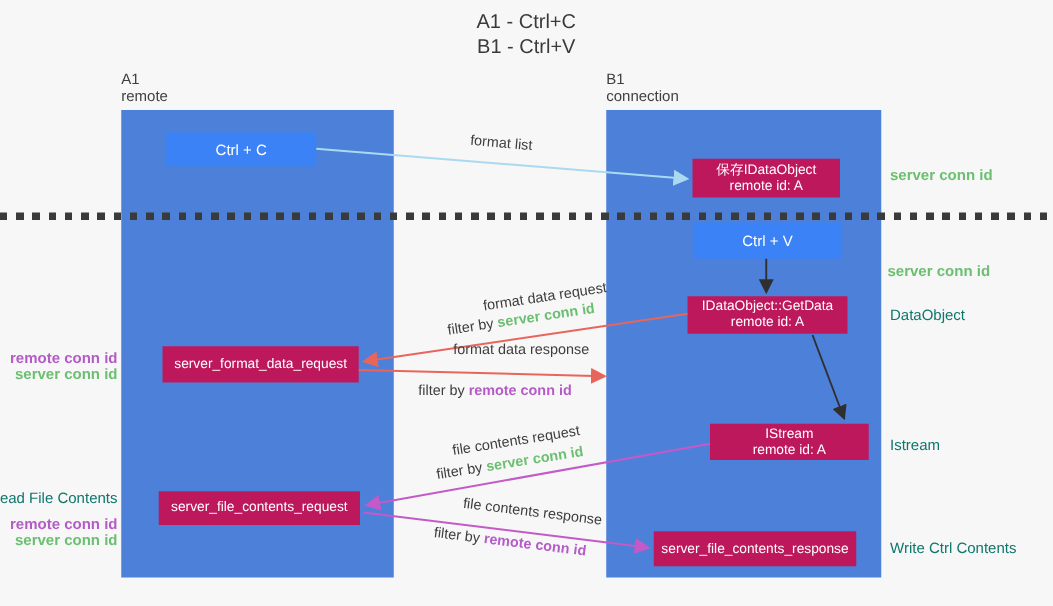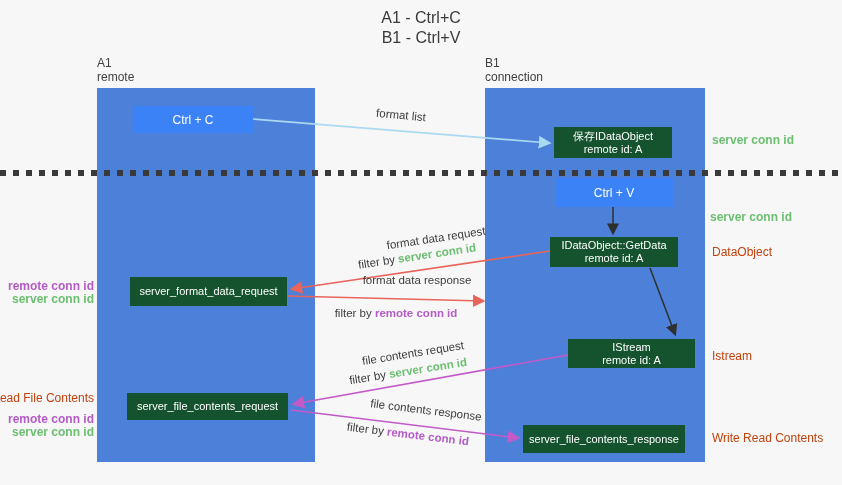--- a/index.html
+++ b/index.html
@@ -13,27 +13,27 @@
              color:#3f3f3f; z-index:5; }
 
   .lifeline { position:absolute; background:#4d80d8; z-index:1; }
 
   .divider { position:absolute; left:0; top:170px; width:842px; height:6px; z-index:2;
              background:repeating-linear-gradient(90deg,#3a3a3a 0 6px,rgba(0,0,0,0) 6px 13px); }
 
   .box { position:absolute; display:flex; flex-direction:column; align-items:center;
          justify-content:center; color:#fff; text-align:center; z-index:3; white-space:nowrap; }
   .green  { background:#3b82f6; font-size:12px; }
-  .orange { background:#14532d; font-size:11px; line-height:13px; }
+  .orange { background:#be185d; font-size:11px; line-height:13px; }
   .orange.single { font-size:11px;text-align:right; }
 
   svg.overlay { position:absolute; left:0; top:0; z-index:4; pointer-events:none; }
 
   .side { position:absolute; font-size:12px; font-weight:bold; white-space:nowrap; z-index:5; }
-  .side.plain { font-weight:normal; color:#c2410c; }
+  .side.plain { font-weight:normal; color:#0f766e; }
   .side.right-align { text-align:right; }
   .green-t  { color:#6cbf71; }
   .purple-t { color:#b55bc8; }
 
   .alabel { position:absolute; white-space:nowrap; font-size:11.5px; color:#3d3d3d;
             transform:translate(-50%,-50%) rotate(var(--r,0deg)); z-index:5; }
   .alabel b.green-t  { font-weight:bold; }
   .alabel b.purple-t { font-weight:bold; }
 </style>
 </head>
@@ -122,21 +122,21 @@
 
   <div class="alabel" style="left:426px;top:410px;--r:7deg">file contents response</div>
   <div class="alabel" style="left:408px;top:434px;--r:7deg">
     <span>filter by </span><b class="purple-t">remote conn id</b>
   </div>
 
   <div class="side green-t" style="left:712px;top:133px">server conn id</div>
   <div class="side green-t" style="left:710px;top:210px">server conn id</div>
   <div class="side plain" style="left:712px;top:245px">DataObject</div>
   <div class="side plain" style="left:712px;top:349px">Istream</div>
-  <div class="side plain" style="left:712px;top:431px">Write Read Contents</div>
+  <div class="side plain" style="left:712px;top:431px">Write Ctrl Contents</div>
 
   <div class="side purple-t right-align" style="right:748px;top:279px">remote conn id</div>
   <div class="side green-t right-align" style="right:748px;top:292px">server conn id</div>
   <div class="side plain right-align" style="right:748px;top:391px">Read File Contents</div>
   <div class="side purple-t right-align" style="right:748px;top:412px">remote conn id</div>
   <div class="side green-t right-align" style="right:748px;top:425px">server conn id</div>
 
 </div>
 
 </body></html>

